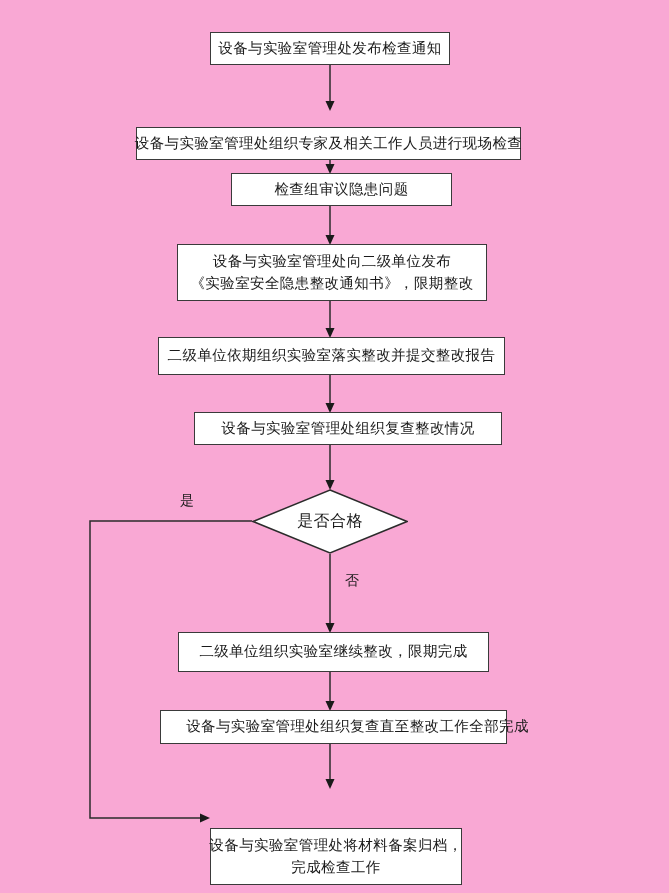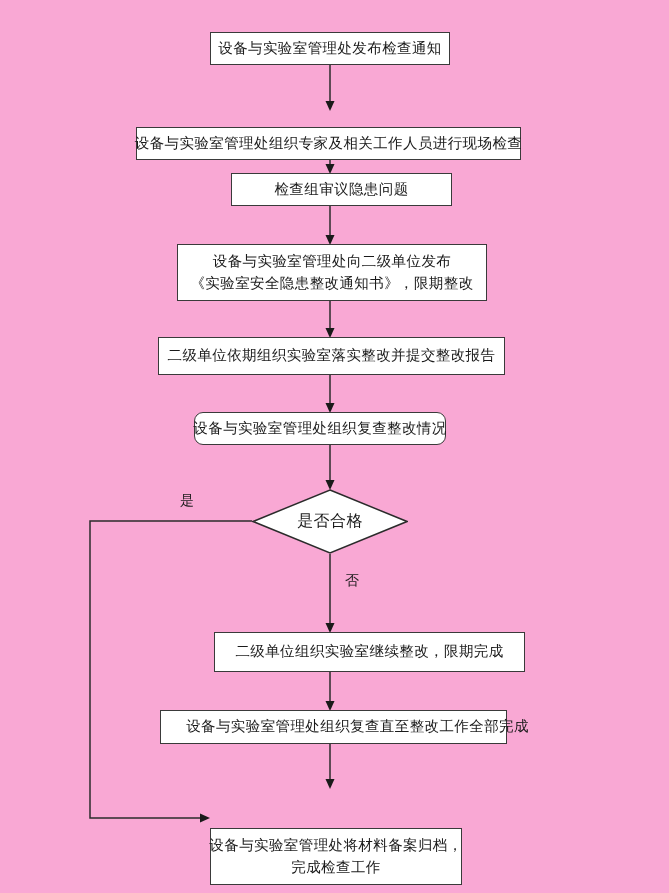--- a/index.html
+++ b/index.html
@@ -136,36 +136,36 @@
 
   <div class="node" style="left:177px; top:244px; width:310px; height:57px;">
     <span class="line">设备与实验室管理处向二级单位发布</span>
     <span class="line">《实验室安全隐患整改通知书》，限期整改</span>
   </div>
 
   <div class="node" style="left:158px; top:337px; width:347px; height:38px;">
     <span class="line">二级单位依期组织实验室落实整改并提交整改报告</span>
   </div>
 
-  <div class="node" style="left:194px; top:412px; width:252px; height:33px;border-radius:9px;">
+  <div class="node" style="left:194px; top:412px; width:308px; height:33px;">
     <span class="line">设备与实验室管理处组织复查整改情况</span>
   </div>
 
   <div class="diamond-wrap" style="left:252px; top:489px; width:156px; height:65px;">
     <svg width="156" height="65" viewBox="0 0 156 65">
       <polygon points="78,1 155,32.5 78,64 1,32.5" fill="#ffffff" stroke="#2b2b2b" stroke-width="1.5"></polygon>
     </svg>
     <div class="diamond-label">是否合格</div>
   </div>
 
   <div class="edge-label" style="left:180px; top:492px;">是</div>
 
   <div class="edge-label" style="left:345px; top:572px;">否</div>
 
-  <div class="node" style="left:178px; top:632px; width:311px; height:40px;margin-left:36px;">
+  <div class="node" style="left:178px; top:632px; width:311px; height:40px;">
     <span class="line">二级单位组织实验室继续整改，限期完成</span>
   </div>
 
   <div class="node" style="left:160px; top:710px; width:347px; height:34px;padding-left:48px;">
     <span class="line">设备与实验室管理处组织复查直至整改工作全部完成</span>
   </div>
 
   <div class="node" style="left:210px; top:788px; width:252px; height:57px;margin-top:40px;">
     <span class="line">设备与实验室管理处将材料备案归档，</span>
     <span class="line">完成检查工作</span>

